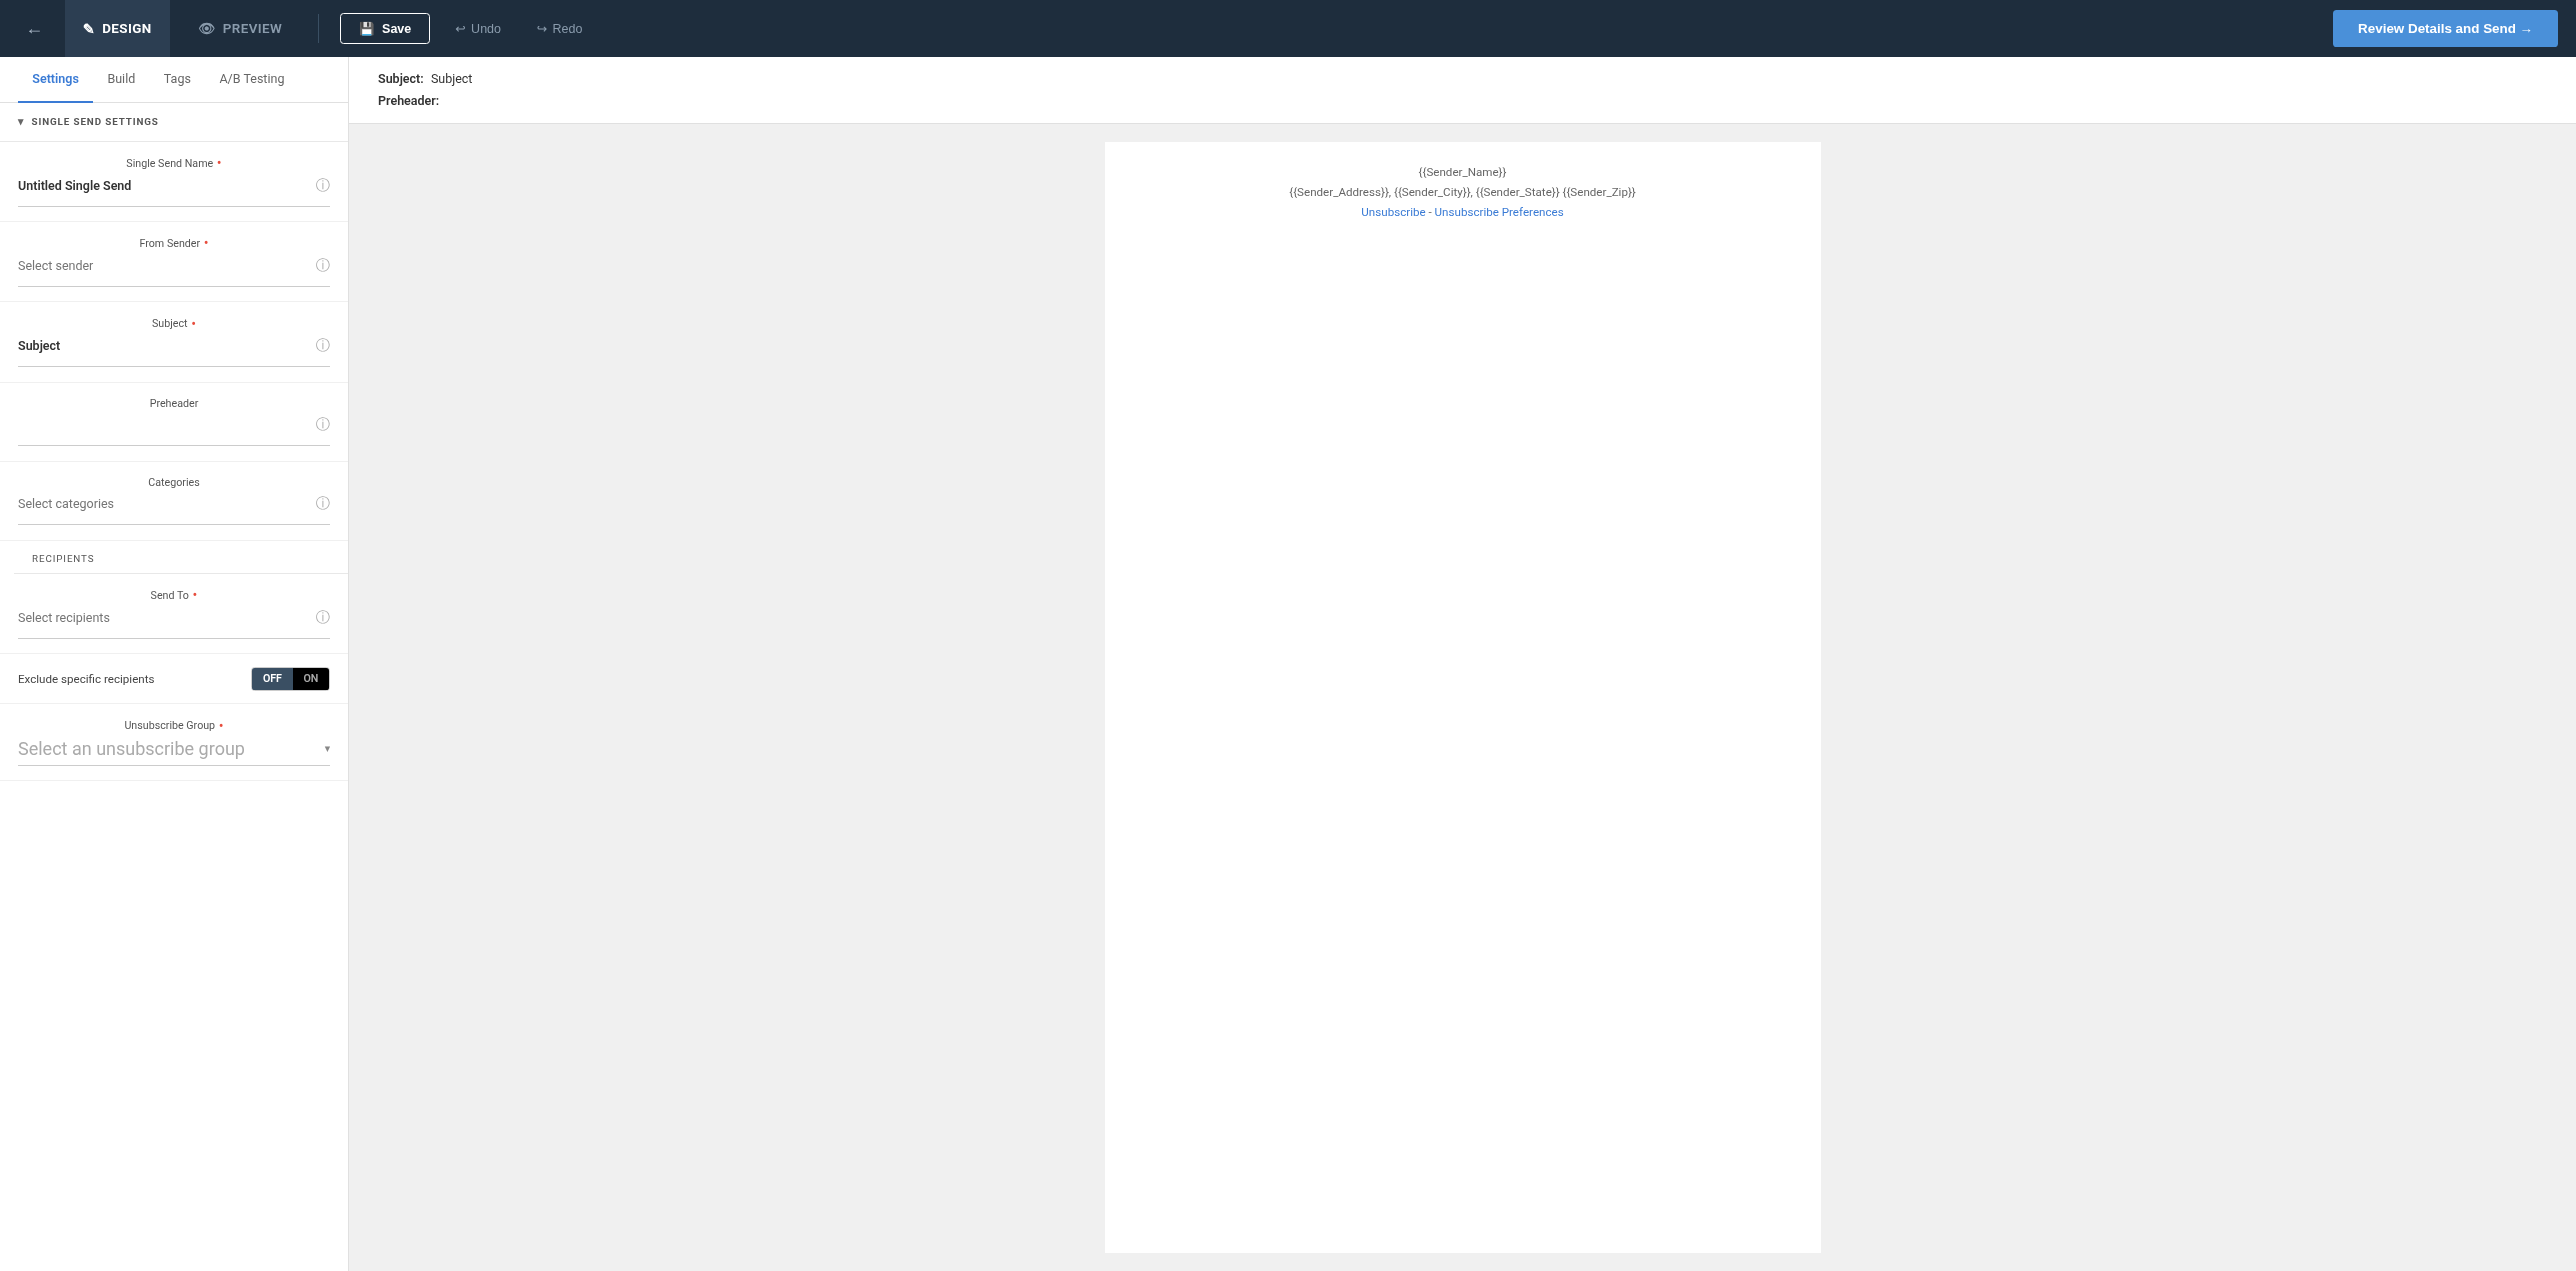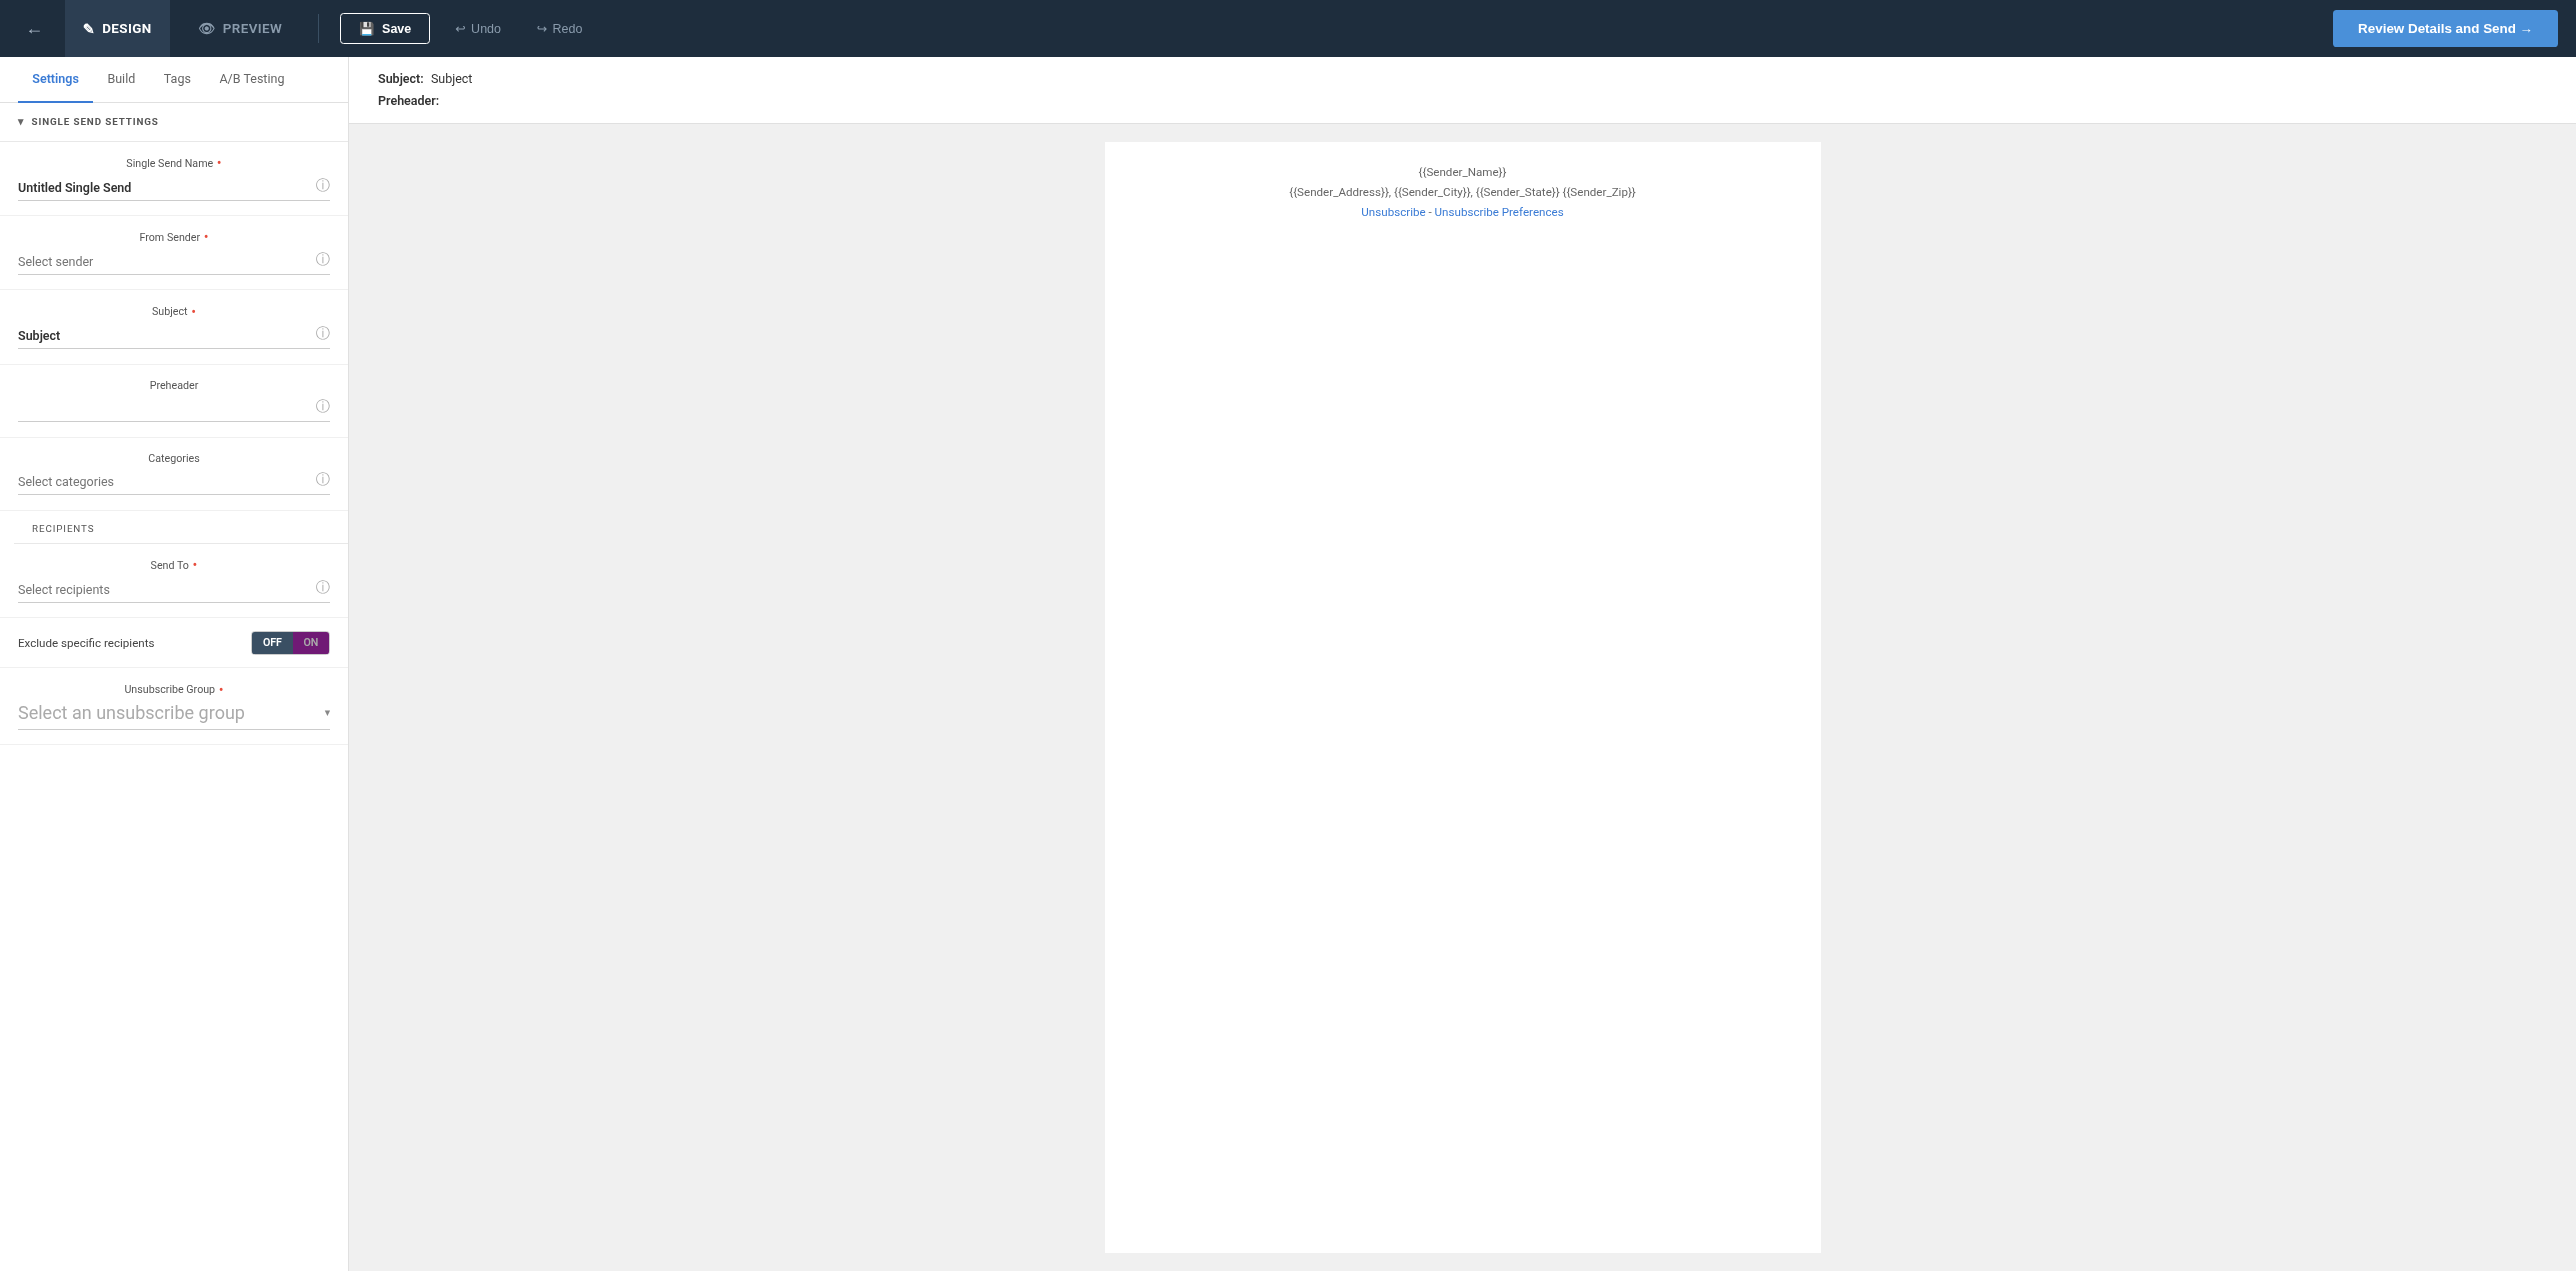--- a/index.html
+++ b/index.html
@@ -155,23 +155,23 @@
       gap: 3.6px;
       justify-content: center;
     }
     .required-dot {
       color: #e74c3c;
       font-size: 14.3px;
       line-height: 1;
     }
     .field-input-row {
       display: flex;
-      align-items: flex-end;
+      align-items: center;
       border-bottom: 0.9px solid #ccc;
-      padding-bottom: 5px;
+      padding-bottom: 11px;
     }
     .field-input {
       flex: 1;
       border: none;
       outline: none;
       font-size: 12.5px;
       color: #333;
       background: transparent;
       font-family: inherit;
     }
@@ -221,21 +221,21 @@
       font-weight: 600;
     }
     .toggle-off {
       padding: 4.5px 10.7px;
       background: #3a4f63;
       color: #fff;
       cursor: pointer;
     }
     .toggle-on {
       padding: 4.5px 10.7px;
-      background: #701a75;
+      background: #000000;
       color: #aaa;
       cursor: pointer;
     }
 
     
     .dropdown-field-row {
       display: flex;
       align-items: center;
       border-bottom: 0.9px solid #ccc;
       padding-bottom: 5.4px;

